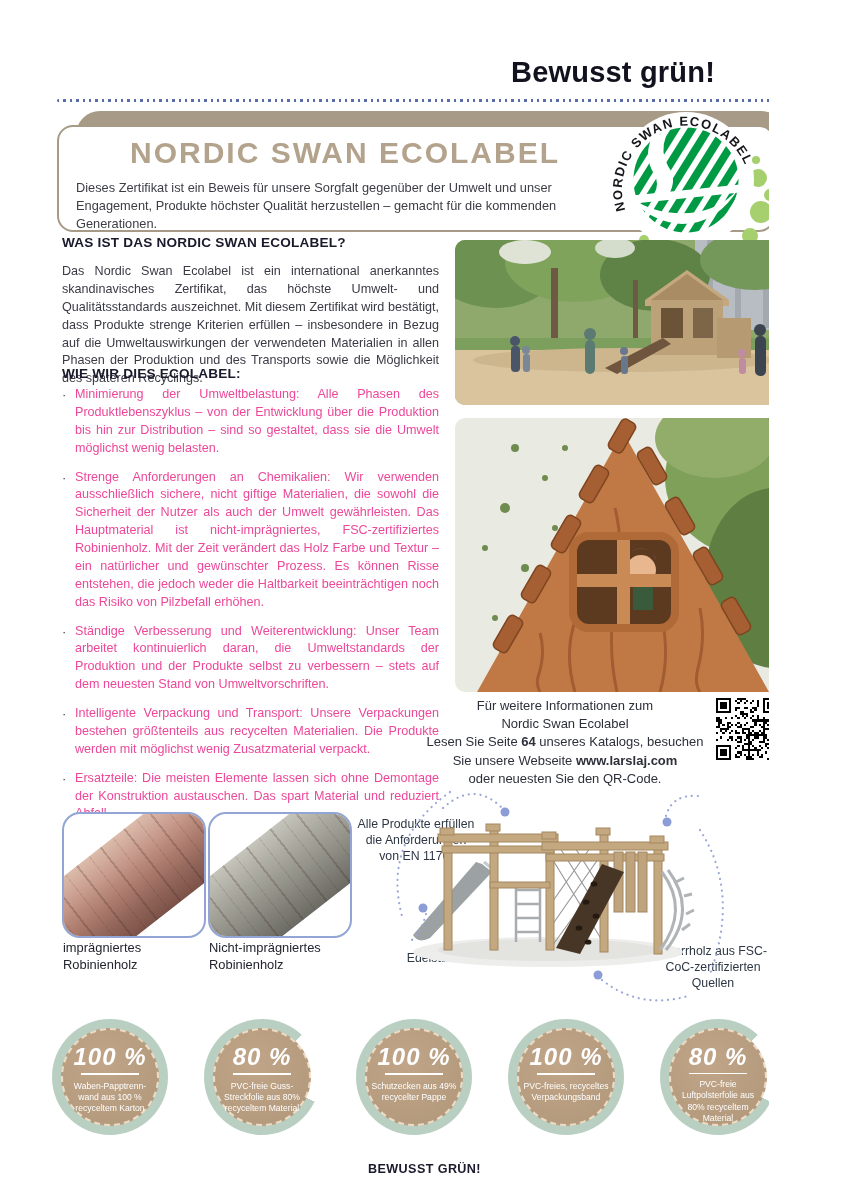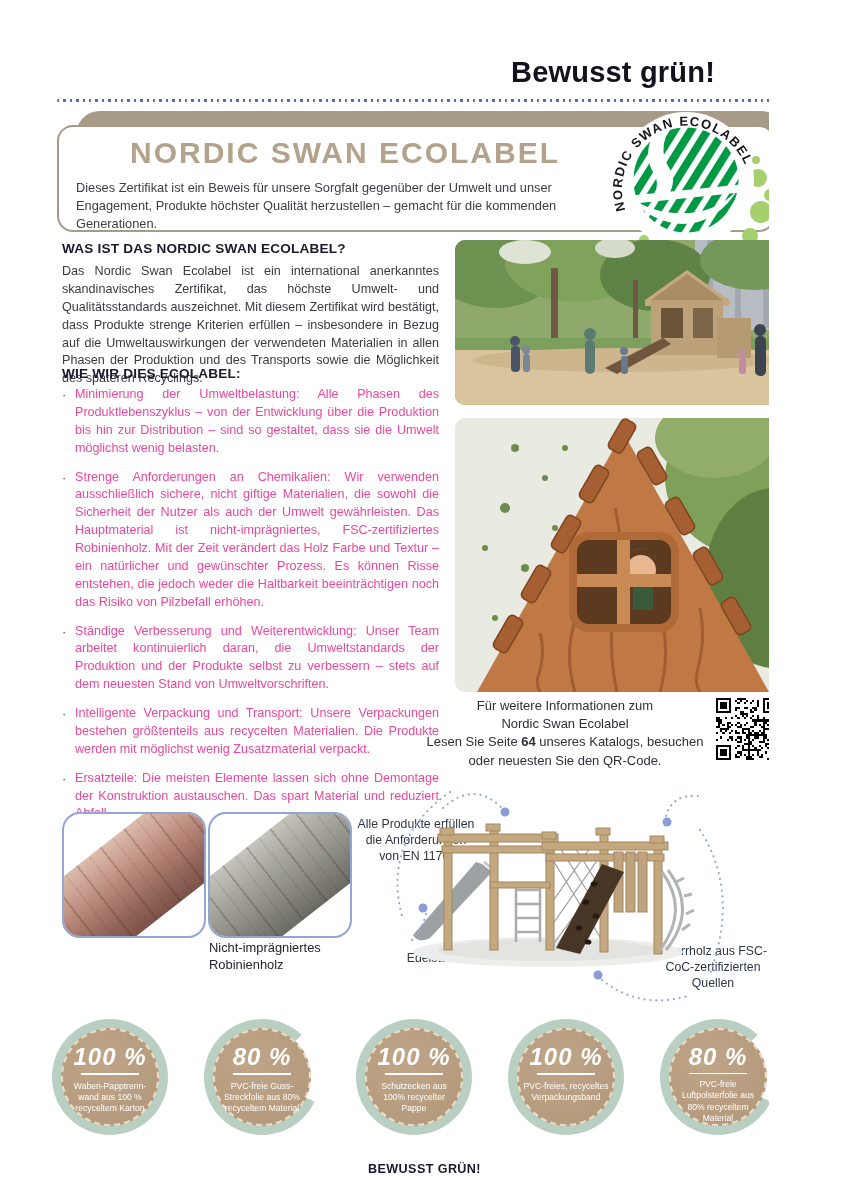--- a/index.html
+++ b/index.html
@@ -119,21 +119,21 @@
       <circle cx="55" cy="35" r="7" fill="#fff"></circle>
       <path d="M30,96 L146,84 L146,92 L32,104 Z" fill="#fff"></path>
     </g>
     <circle cx="88" cy="80" r="54" fill="none" stroke="#fff" stroke-width="3"></circle>
     <path id="logoArc" d="M 28,112 A 64,64 0 1 1 148,112" fill="none"></path>
     <text font-size="13" font-weight="bold" fill="#15151b" letter-spacing="1.4">
       <textPath href="#logoArc" startOffset="2">NORDIC SWAN ECOLABEL</textPath>
     </text>
   </svg>
 
-  <div class="sec-heading" style="left:62px;top:241px;text-align:center;">WAS IST DAS NORDIC SWAN ECOLABEL?</div>
+  <div class="sec-heading" style="left:62px;top:235px;text-align:center;">WAS IST DAS NORDIC SWAN ECOLABEL?</div>
   <div class="body-copy" style="top:263px;">Das Nordic Swan Ecolabel ist ein international anerkanntes skandinavisches Zertifikat, das höchste Umwelt- und Qualitätsstandards auszeichnet. Mit diesem Zertifikat wird bestätigt, dass Produkte strenge Kriterien erfüllen – insbesondere in Bezug auf die Umweltauswirkungen der verwendeten Materialien in allen Phasen der Produktion und des Transports sowie die Möglichkeit des späteren Recyclings.</div>
   <div class="sec-heading" style="left:62px;top:366px;">WIE WIR DIES ECOLABEL:</div>
   <ul class="bullet-list">
       <li>
         <span class="dot">·</span>
         <span class="txt">Minimierung der Umweltbelastung: Alle Phasen des Produktlebenszyklus – von der Entwicklung über die Produktion bis hin zur Distribution – sind so gestaltet, dass sie die Umwelt möglichst wenig belasten.</span>
       </li>
       <li>
         <span class="dot">·</span>
         <span class="txt">Strenge Anforderungen an Chemikalien: Wir verwenden ausschließlich sichere, nicht giftige Materialien, die sowohl die Sicherheit der Nutzer als auch der Umwelt gewährleisten. Das Hauptmaterial ist nicht-imprägniertes, FSC-zertifiziertes Robinienholz. Mit der Zeit verändert das Holz Farbe und Textur – ein natürlicher und gewünschter Prozess. Es können Risse entstehen, die jedoch weder die Haltbarkeit beeinträchtigen noch das Risiko von Pilzbefall erhöhen.</span>
@@ -246,20 +246,21 @@
       <rect x="162" y="118" width="13" height="92" fill="#c98a55"></rect>
       <rect x="118" y="156" width="102" height="13" fill="#c98a55"></rect>
       <rect x="118" y="118" width="102" height="92" rx="16" fill="none" stroke="#b06a38" stroke-width="8"></rect>
     </svg>
   </div>
 
   <div class="qr-text">
       <div><span>Für weitere Informationen zum</span></div>
       <div><span>Nordic Swan Ecolabel</span></div>
       <div><span>Lesen Sie Seite </span><span class="b">64</span><span> unseres Katalogs, besuchen</span></div>
+      <div><span>Sie unsere Webseite </span><span class="b">www.larslaj.com</span></div>
       <div><span>oder neuesten Sie den QR-Code.</span></div>
     </div>
   <svg class="qr-code" viewBox="0 0 29 29" id="qr-svg" shape-rendering="crispEdges">
       <rect x="0" y="0" width="29" height="29" fill="#fff"></rect>
       <rect x="0" y="0" width="7" height="7" fill="#000"></rect>
       <rect x="1" y="1" width="5" height="5" fill="#fff"></rect>
       <rect x="2" y="2" width="3" height="3" fill="#000"></rect>
       <rect x="22" y="0" width="7" height="7" fill="#000"></rect>
       <rect x="23" y="1" width="5" height="5" fill="#fff"></rect>
       <rect x="24" y="2" width="3" height="3" fill="#000"></rect>
@@ -510,20 +511,21 @@
       <rect x="28" y="25" width="1" height="1" fill="#000"></rect>
       <rect x="28" y="26" width="1" height="1" fill="#000"></rect>
     </svg>
 
   <div class="wood-photo wood1">
       <div class="log log1"></div>
     </div>
   <div class="wood-photo wood2">
       <div class="log log2"></div>
     </div>
+  <div class="wood-label" style="left:63px;top:940px;">imprägniertes Robinienholz</div>
   <div class="wood-label" style="left:209px;top:940px;">Nicht-imprägniertes Robinienholz</div>
 
   <div class="callout" style="left:356px;top:816px;width:120px;">Alle Produkte erfüllen die Anforderungen von EN 1176.</div>
   <div class="callout" style="left:392px;top:950px;width:80px;">Edelstahl</div>
   <div class="callout" style="left:650px;top:943px;width:126px;">Sperrholz aus FSC-CoC-zertifizierten Quellen</div>
 
   <svg class="playground" viewBox="0 0 300 160">
     <ellipse cx="150" cy="140" rx="135" ry="15" fill="#ededeb"></ellipse>
     <ellipse cx="150" cy="138" rx="110" ry="11" fill="#e3e3e0"></ellipse>
     <path d="M84,52 L94,60 L32,126 Q20,132 15,123 L78,50 Z" fill="#9ca1a4"></path>
@@ -603,21 +605,21 @@
           <div class="badge-value">80 %</div>
           <div class="badge-rule"></div>
           <div class="badge-label">PVC-freie Guss-Streckfolie aus 80% recyceltem Material</div>
         </div>
       </div>
       <div class="badge" style="left: 356px;">
         <div class="badge-ring" style="background: rgb(184, 207, 194);"></div>
         <div class="badge-inner">
           <div class="badge-value">100 %</div>
           <div class="badge-rule"></div>
-          <div class="badge-label">Schutzecken aus 100% recycelter Pappe</div>
+          <div class="badge-label">Schutzecken aus 49% recycelter Pappe</div>
         </div>
       </div>
       <div class="badge" style="left: 508px;">
         <div class="badge-ring" style="background: rgb(184, 207, 194);"></div>
         <div class="badge-inner">
           <div class="badge-value">100 %</div>
           <div class="badge-rule"></div>
           <div class="badge-label">PVC-freies, recyceltes Verpackungsband</div>
         </div>
       </div>

